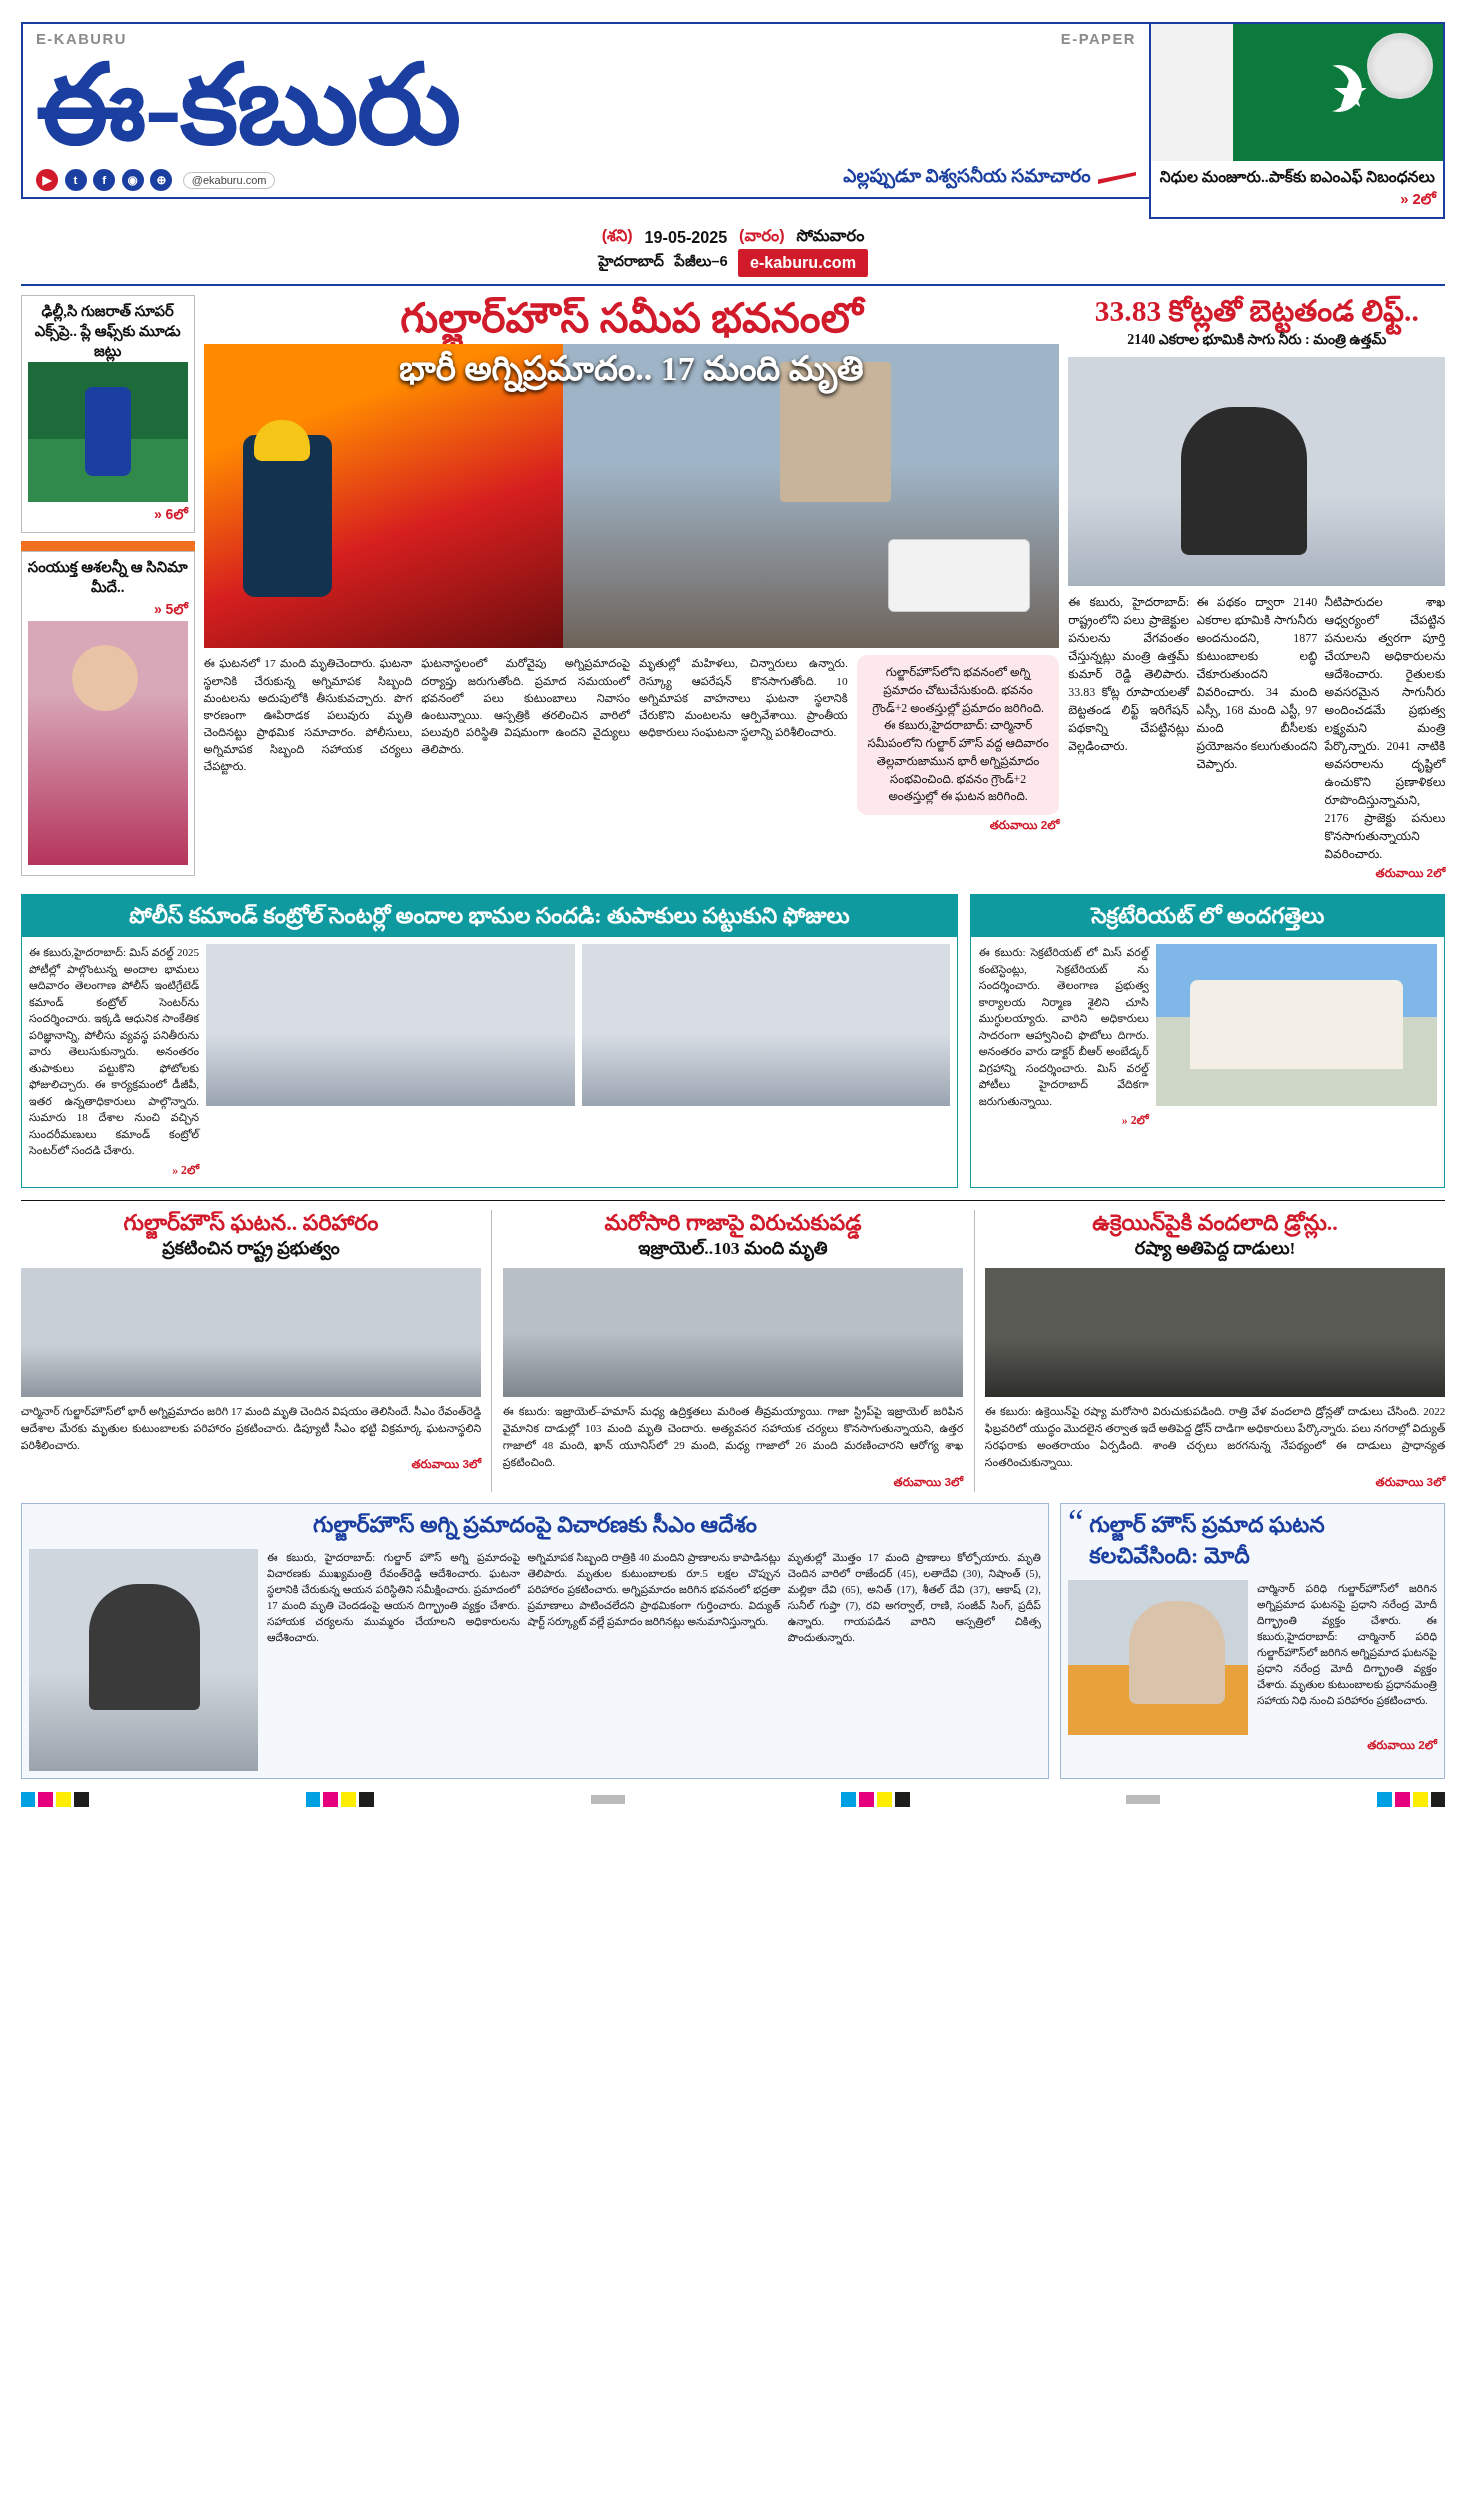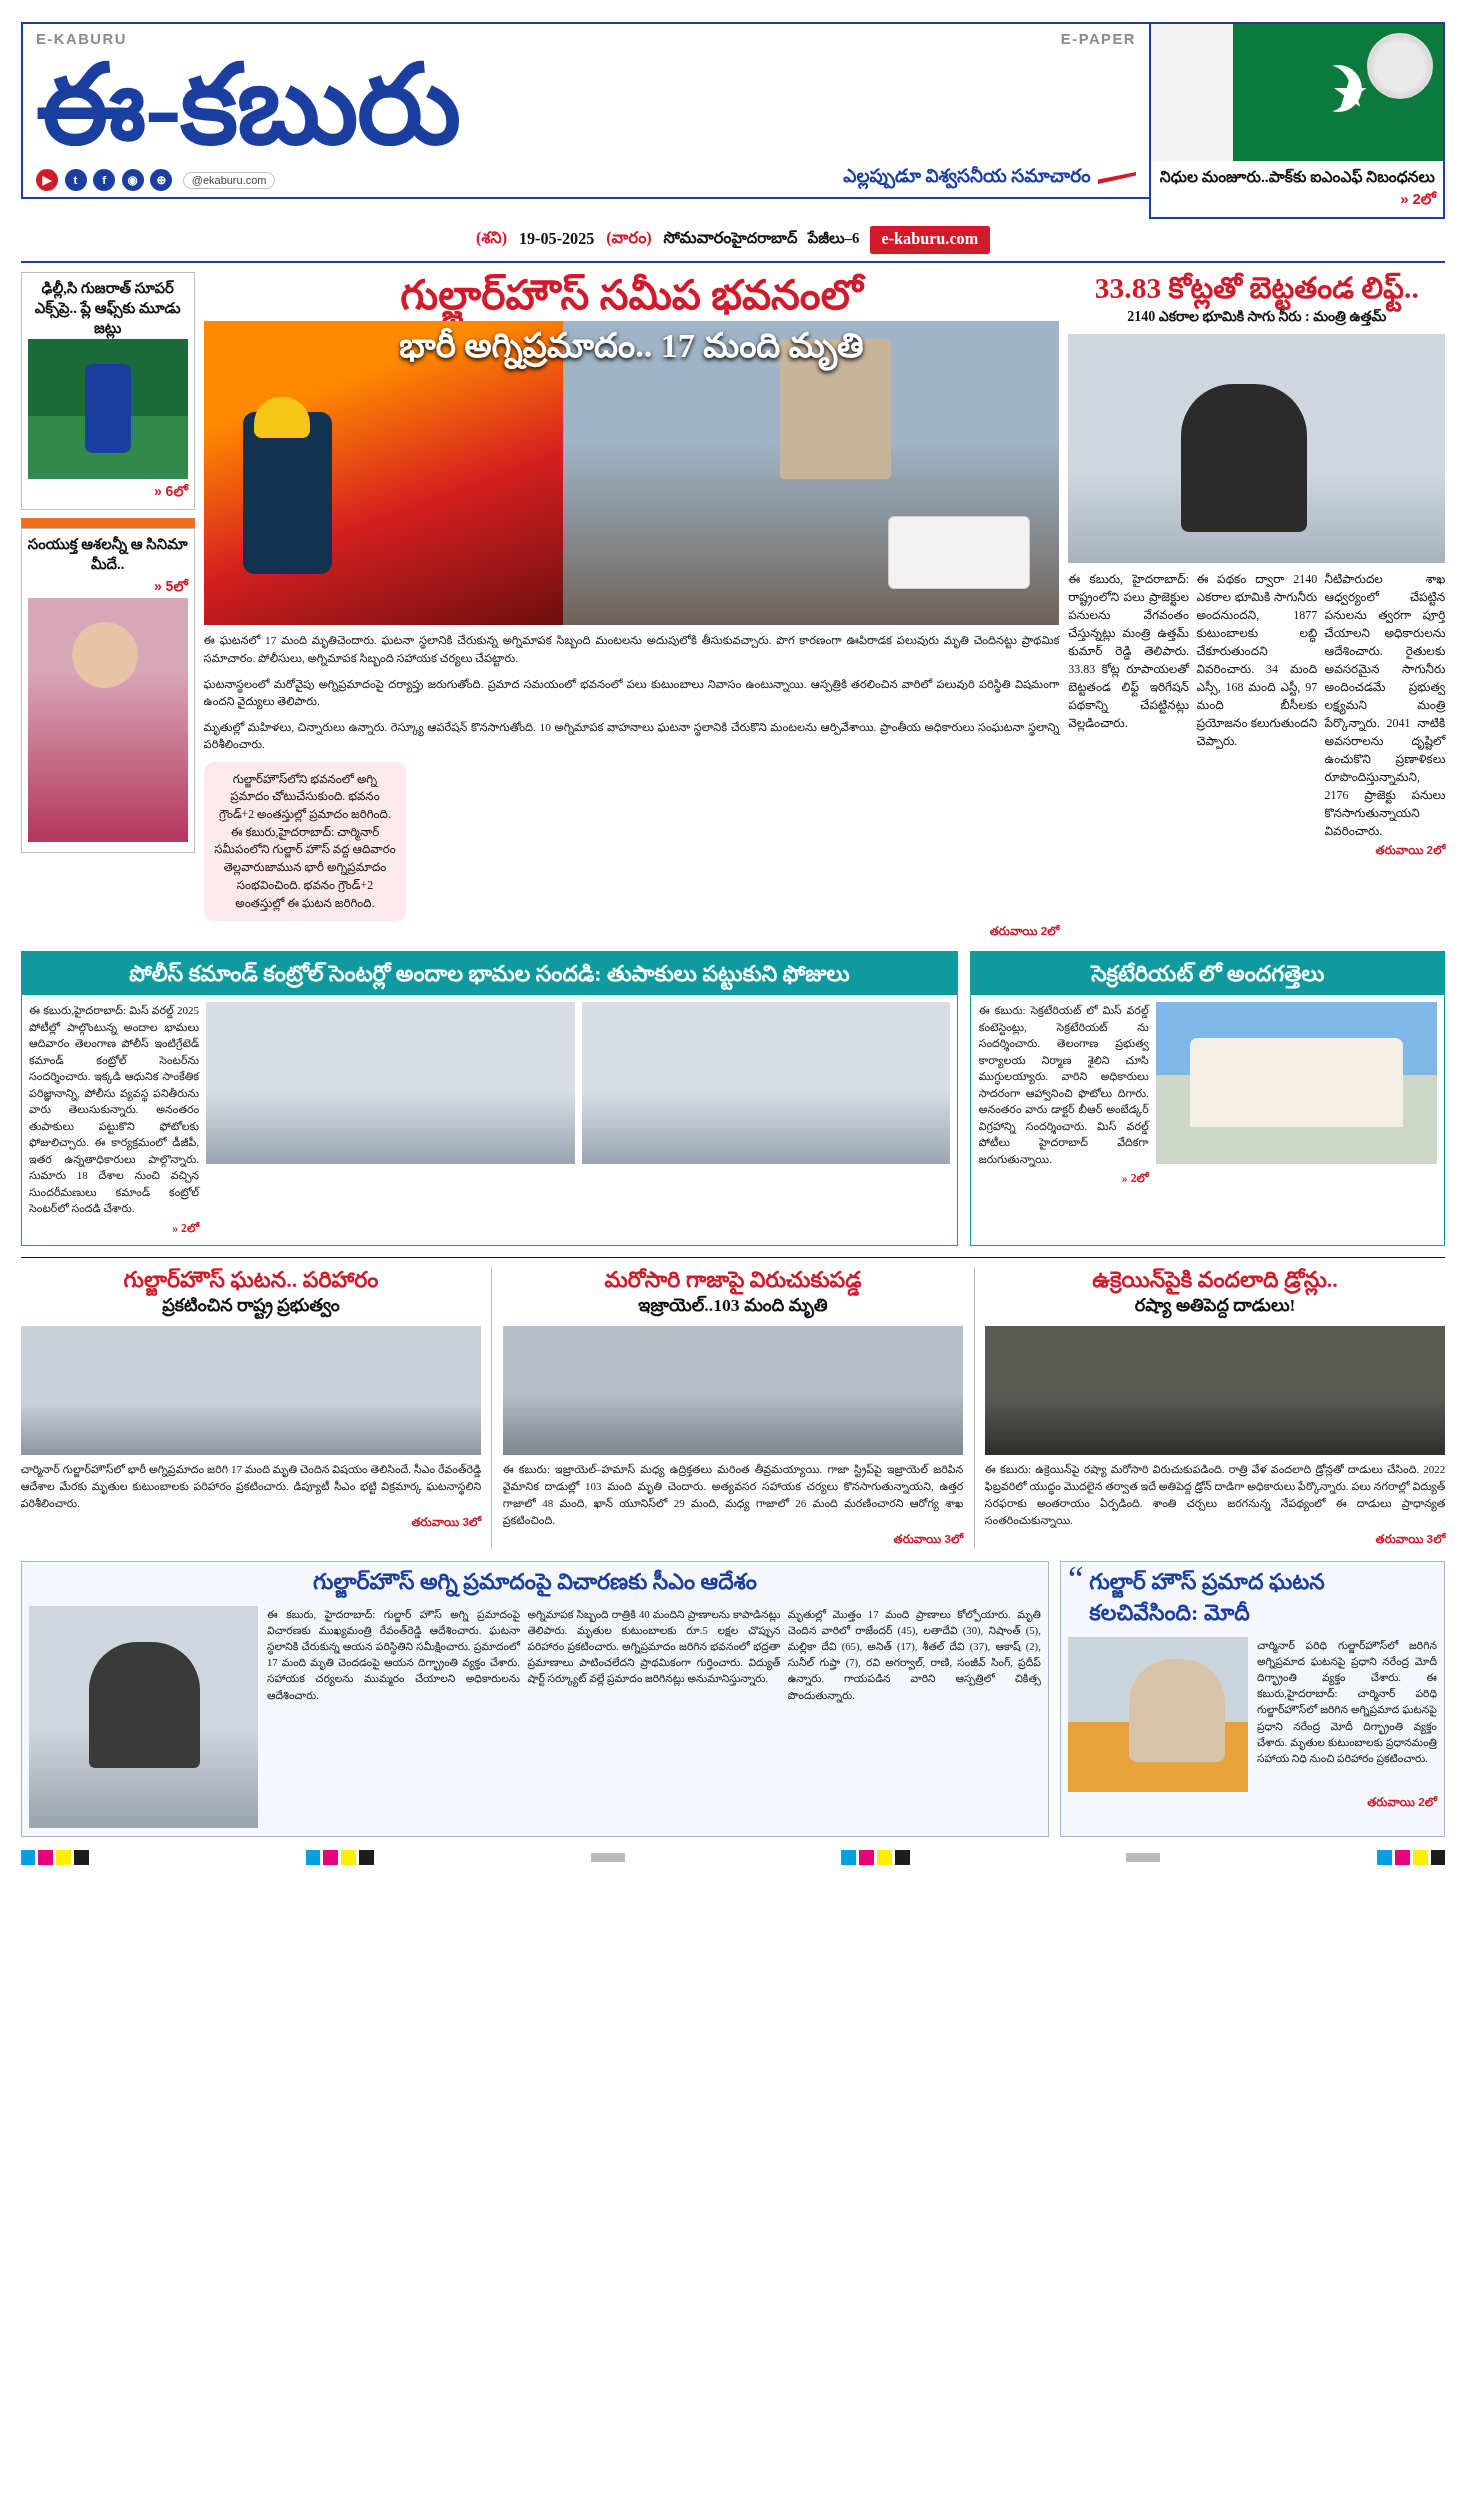--- a/index.html
+++ b/index.html
@@ -21,21 +21,21 @@
   .mast-right{width:292px;border:2.2px solid #1b3fa0;background:#fff;display:flex;flex-direction:column;}
   .mast-photo{height:137px;background:linear-gradient(180deg,#0c7a3c 0 100%);position:relative;overflow:hidden;}
   .flag-white{position:absolute;left:0;top:0;width:28%;height:100%;background:#f2f2f2;}
   .flag-star{position:absolute;right:26%;top:38%;width:34px;height:34px;background:#fff;clip-path:polygon(50% 0,61% 35%,98% 35%,68% 57%,79% 91%,50% 70%,21% 91%,32% 57%,2% 35%,39% 35%);}
   .flag-moon{position:absolute;right:32%;top:30%;width:47px;height:47px;border-radius:50%;box-shadow:11.8px 0 0 0 #fff;}
   .imf-seal{position:absolute;right:10.3px;top:8.9px;width:62px;height:62px;border-radius:50%;background:radial-gradient(circle,#e9e9e9 55%,#b8b8b8 100%);border:2.2px solid #dcdcdc;}
   .mast-cap{padding:5.9px 7.4px 3px 7.4px;font-family:"Liberation Serif",serif;font-weight:bold;font-size:15.5px;color:#111;text-align:center;line-height:1.35;}
   .mast-more{text-align:right;color:#d11a2a;font-weight:bold;font-size:14.8px;padding:0 7.4px 5.9px 0;}
 
   
-  .datebar{display:flex;align-items:center;justify-content:center;border-bottom:2.2px solid #1b3fa0;padding:7.4px 4.4px 7.4px 4.4px;font-family:Liberation Serif, serif;}
+  .datebar{display:flex;align-items:center;justify-content:flex-start;border-bottom:2.2px solid #1b3fa0;padding:7.4px 4.4px 7.4px 4.4px;font-family:Liberation Sans, sans-serif;flex-direction:column;}
   .datebar-left{display:flex;align-items:center;gap:11.8px;font-size:16.2px;font-weight:bold;}
   .red{color:#d11a2a;}
   .datebar-right{display:flex;align-items:center;gap:10.3px;font-size:14.8px;font-weight:bold;}
   .sitebadge{background:#d11a2a;color:#fff;padding:4.4px 11.8px;font-size:16.2px;border-radius:2.2px;}
 
   
   .main{display:flex;gap:8.9px;margin-top:8.9px;}
   .col-left{width:174px;flex:none;}
   .col-center{flex:1 1 auto;}
   .col-right{width:377px;flex:none;}
@@ -55,21 +55,21 @@
   
   .headline-red{font-family:"Liberation Serif",serif;color:#d11a2a;font-weight:bold;font-size:41px;text-align:center;line-height:1.05;margin:1.5px 0 4.4px 0;}
   .lead-photo{height:304px;position:relative;overflow:hidden;background:#222;}
   .fire-left{position:absolute;left:0;top:0;width:42%;height:100%;background:linear-gradient(160deg,#ff8a00 0 25%,#d61f1f 60%,#6d0e0e 100%);}
   .fire-fig{position:absolute;left:11%;top:30%;width:89px;height:162px;background:#12324f;border-radius:11.8px;}
   .fire-helm{position:absolute;left:14%;top:25%;width:56px;height:41px;background:#f5c518;border-radius:26.6px 26.6px 7.4px 7.4px;}
   .street{position:absolute;right:0;top:0;width:58%;height:100%;background:linear-gradient(180deg,#9fb4c6 0 40%,#6d6259 100%);}
   .charminar{position:absolute;right:34%;top:6%;width:111px;height:140px;background:#c8b49a;border-radius:4.4px;}
   .amb{position:absolute;right:6%;bottom:12%;width:140px;height:71px;background:#f2f2f2;border-radius:5.9px;border:1.5px solid #ccc;}
   .headline-overlay{position:absolute;left:0;right:0;top:5.9px;text-align:center;font-family:"Liberation Serif",serif;font-weight:bold;font-size:34px;color:#fff;text-shadow:0 1.5px 4.4px #000;}
-  .body-cols{display:flex;gap:8.9px;margin-top:7.4px;flex-direction:column;}
+  .body-cols{display:flex;gap:8.9px;margin-top:7.4px;}
   .bcol{flex:1;font-family:"Liberation Serif",serif;font-size:11.4px;line-height:1.5;text-align:justify;color:#111;}
   .pullbox{width:185px;background:#fde8ec;border-radius:10.3px;padding:8.9px;font-family:"Liberation Serif",serif;font-size:11.8px;line-height:1.5;color:#111;text-align:center;}
   .contd{color:#d11a2a;font-weight:bold;text-align:right;font-size:11.8px;margin-top:3px;}
 
   
   .rhead{font-family:"Liberation Serif",serif;font-weight:bold;color:#d11a2a;font-size:29.5px;text-align:center;line-height:1.1;}
   .rsub{font-family:"Liberation Serif",serif;font-weight:bold;font-size:14px;text-align:center;color:#111;margin:4.4px 0 5.9px;}
   .rphoto{height:229px;background:linear-gradient(180deg,#cfd6de 0 60%,#a8b2bd 100%);position:relative;overflow:hidden;}
   .rphoto:after{content:"";position:absolute;left:30%;top:22%;width:126px;height:148px;background:#2b2b2b;border-radius:52px 52px 7.4px 7.4px;}
   .rcols{display:flex;gap:7.4px;margin-top:7.4px;}

